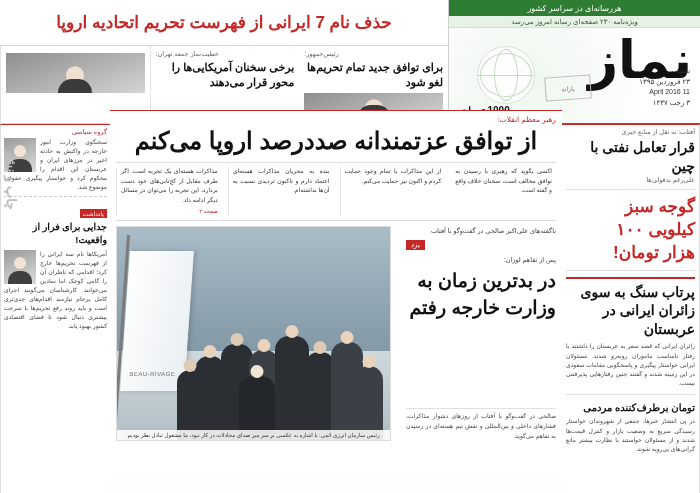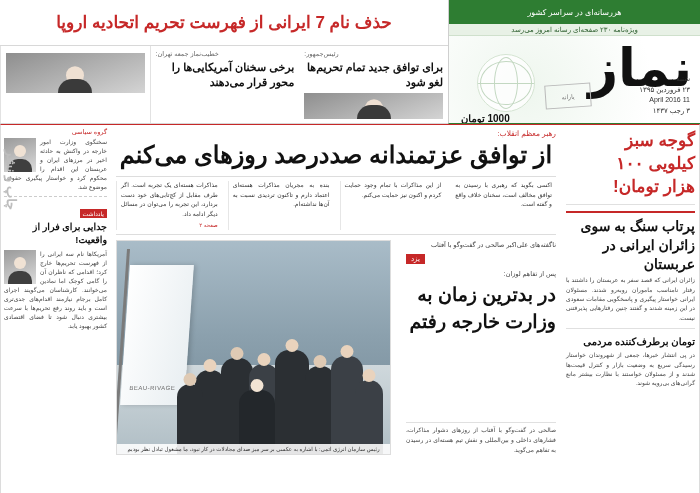--- a/index.html
+++ b/index.html
@@ -19,21 +19,21 @@
   
   .masthead {
     position:absolute; top:0; right:0;
     width:252px; height:124px;
     background:#ffffff;
     border-left:1px solid #cfcfcf;
     border-bottom:1px solid #2e7d32;
     overflow:hidden;
   }
   .mh-topbar {
-    height:24px;
+    height:16px;
     background:#2e7d32;
     color:#fff;
     font-size:8px;
     display:flex; align-items:center; justify-content:center;
     letter-spacing:0px;
   }
   .mh-subbar {
     height:12px;
     background:#e8f1e6;
     color:#2b5d2c;
@@ -186,21 +186,21 @@
     position:absolute; left:50%; bottom:0; transform:translateX(-50%);
     width:24px; height:13px; border-radius:10px 10px 0 0; background:#3f3f3f;
   }
   .redlabel {
     display:inline-block; background:#c62828; color:#fff;
     font-size:6px; padding:1px 3px; margin-bottom:3px;
   }
 
   
   .center {
-    position:absolute; top:124px; left:110px;
+    position:absolute; top:110px; left:110px;
     width:452px; height:369px;
     background:#fff;
     padding:4px 6px 0 6px;
     border-top:1px solid #c62828;
     overflow:hidden;
   }
   .c-kicker {
     font-size:7.5px; color:#c62828; text-align:right; margin-bottom:2px;
   }
   .c-head {
@@ -371,20 +371,25 @@
           <div class="body"></div>
       </div>
       <div class="kicker"></div>
       <div class="head"></div>
     </div>
 
   </div>
 
   <div class="rightcol">
 
+    <div class="rb">
+      <div class="rk">آفتاب: به نقل از منابع خبری</div>
+      <div class="rh">قرار تعامل نفتی با چین</div>
+      <div class="rk">علی‌رغم بدقولی‌ها</div>
+    </div>
 
     <div class="rb">
       <div class="rh red big">گوجه سبز کیلویی ۱۰۰ هزار تومان!</div>
     </div>
 
     <div class="rule-red"></div>
 
     <div class="rb">
       <div class="rh">پرتاب سنگ به سوی زائران ایرانی در عربستان</div>
       <div class="rp">زائران ایرانی که قصد سفر به عربستان را داشتند با رفتار نامناسب ماموران روبه‌رو شدند. مسئولان ایرانی خواستار پیگیری و پاسخگویی مقامات سعودی در این زمینه شدند و گفتند چنین رفتارهایی پذیرفتنی نیست.</div>
@@ -392,21 +397,21 @@
 
     <div class="rb">
       <div class="rh" style="font-size:10px">تومان برطرف‌کننده مردمی</div>
       <div class="rp">در پی انتشار خبرها، جمعی از شهروندان خواستار رسیدگی سریع به وضعیت بازار و کنترل قیمت‌ها شدند و از مسئولان خواستند با نظارت بیشتر مانع گرانی‌های بی‌رویه شوند.</div>
     </div>
 
   </div>
 
   <div class="center">
     <div class="c-kicker">رهبر معظم انقلاب:</div>
-    <div class="c-head">از توافق عزتمندانه صددرصد روزهای می‌کنم</div>
+    <div class="c-head">از توافق عزتمندانه صددرصد اروپا می‌کنم</div>
 
     <div class="c-quotes">
       <div class="q">
         <span>اکسی بگوید که رهبری با رسیدن به توافق مخالف است، سخنان خلاف واقع و گفته است.</span>
       </div>
       <div class="q">
         <span>از این مذاکرات با تمام وجود حمایت کردم و اکنون نیز حمایت می‌کنم.</span>
       </div>
       <div class="q">
         <span>بنده به مجریان مذاکرات هسته‌ای اعتماد دارم و تاکنون تردیدی نسبت به آن‌ها نداشته‌ام.</span>

